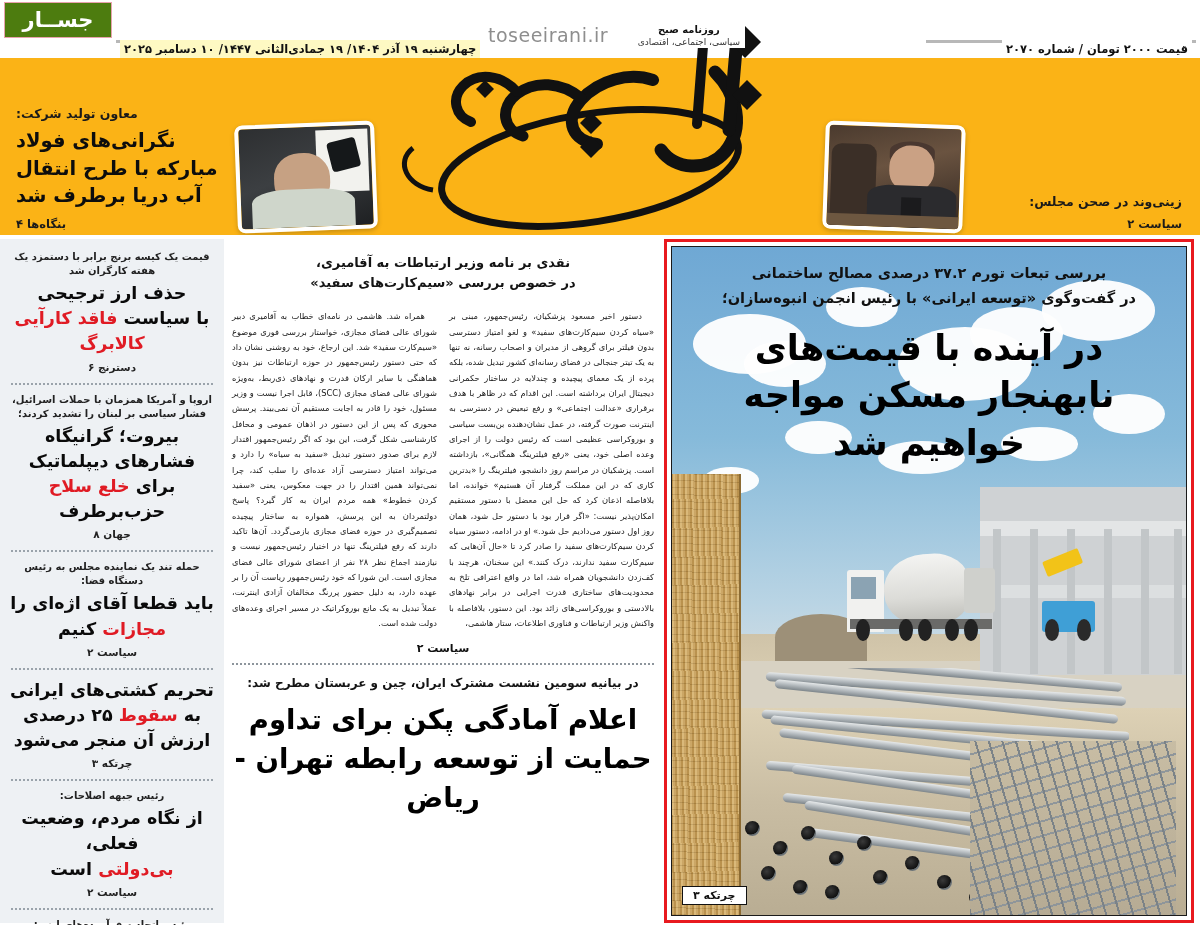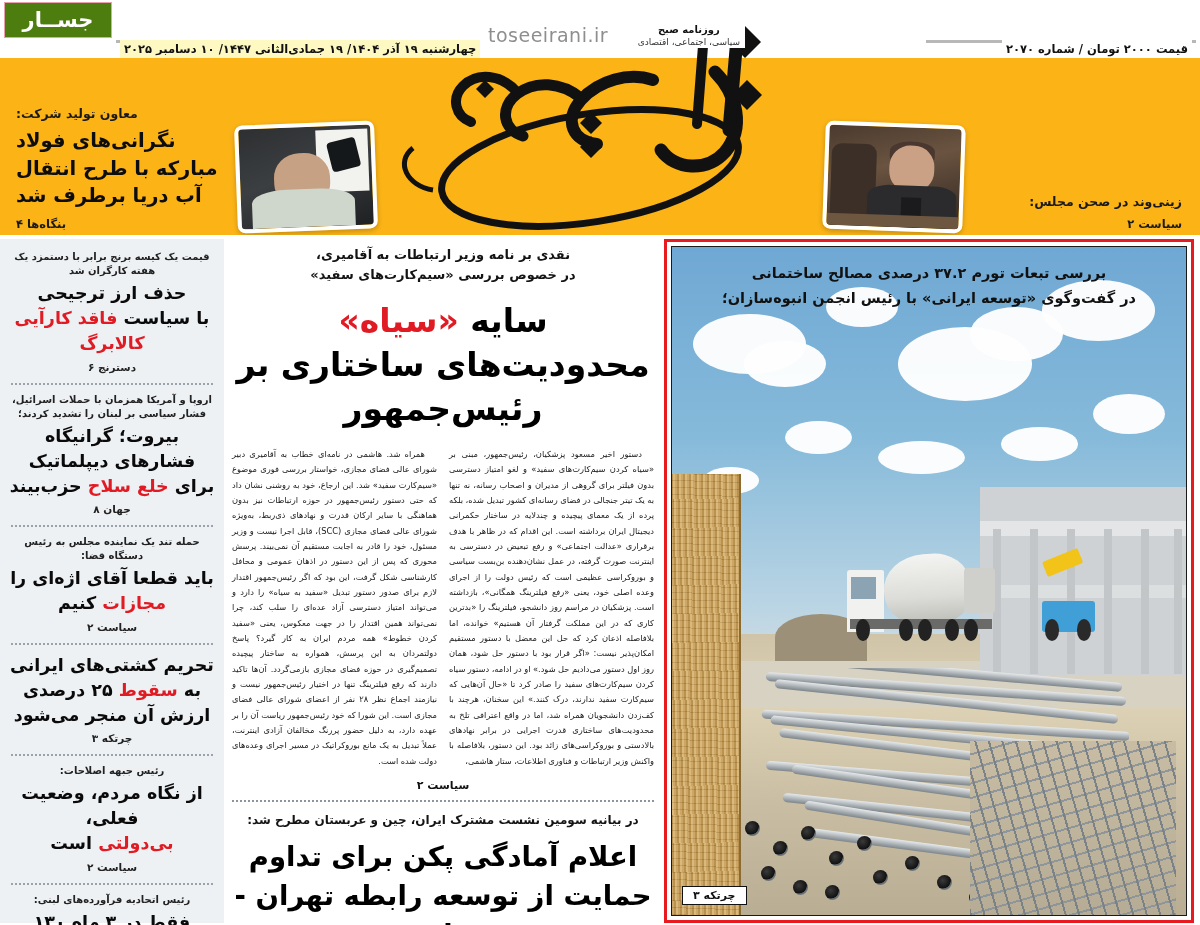--- a/index.html
+++ b/index.html
@@ -276,21 +276,21 @@
     height: 684px;
     direction: rtl;
     padding: 0 4px;
   }
   .c-kicker {
     font-size: 13px;
     font-weight: bold;
     line-height: 1.55;
     text-align: center;
     color: #141414;
-    margin-top: 6px;
+    margin-top: 14px;
   }
   .c-head {
     font-size: 33px;
     font-weight: bold;
     line-height: 1.33;
     text-align: center;
     color: #000;
     margin-top: 14px;
     letter-spacing: -0.8px;
   }
@@ -583,21 +583,21 @@
           <span>با سیاست </span><span class="hl">فاقد کارآیی کالابرگ</span><span></span>
         </div>
         <div class="sb-sec">دسترنج ۶</div>
       </div>
       <div class="sb-div"></div>
 
       <div class="sb-item">
         <div class="sb-kicker">اروپا و آمریکا همزمان با حملات اسرائیل، فشار سیاسی بر لبنان را تشدید کردند؛</div>
         <div class="sb-head">
           <span>بیروت؛ گرانیگاه فشارهای دیپلماتیک</span><br>
-          <span>برای </span><span class="hl">خلع سلاح</span><span> حزب‌بیند</span>
+          <span>برای </span><span class="hl">خلع سلاح</span><span> حزب‌برطرف</span>
         </div>
         <div class="sb-sec">جهان ۸</div>
       </div>
       <div class="sb-div"></div>
 
       <div class="sb-item">
         <div class="sb-kicker">حمله تند یک نماینده مجلس به رئیس دستگاه قضا:</div>
         <div class="sb-head">
           <span>باید قطعا آقای اژه‌ای را</span><br>
           <span></span><span class="hl">مجازات</span><span> کنیم</span>
@@ -631,23 +631,20 @@
           
         </div>
 
       </div>
 
     </div>
 
     <div class="center">
       <div class="c-kicker" style="white-space:pre-line;">نقدی بر نامه وزیر ارتباطات به آقامیری،
 در خصوص بررسی «سیم‌کارت‌های سفید»</div>
-      <div class="c-head">
-        <span>سایه </span><span class="hl">«سیاه»</span><span> محدودیت‌های ساختاری بر رئیس‌جمهور</span>
-      </div>
 
       <div class="c-cols">
         <div class="c-col">
           <p>دستور اخیر مسعود پزشکیان، رئیس‌جمهور، مبنی بر «سیاه کردن سیم‌کارت‌های سفید» و لغو امتیاز دسترسی بدون فیلتر برای گروهی از مدیران و اصحاب رسانه، نه تنها به یک تیتر جنجالی در فضای رسانه‌ای کشور تبدیل شده، بلکه پرده از یک معمای پیچیده و چندلایه در ساختار حکمرانی دیجیتال ایران برداشته است. این اقدام که در ظاهر با هدف برقراری «عدالت اجتماعی» و رفع تبعیض در دسترسی به اینترنت صورت گرفته، در عمل نشان‌دهنده بن‌بست سیاسی و بوروکراسی عظیمی است که رئیس دولت را از اجرای وعده اصلی خود، یعنی «رفع فیلترینگ همگانی»، بازداشته است. پزشکیان در مراسم روز دانشجو، فیلترینگ را «بدترین کاری که در این مملکت گرفتار آن هستیم» خوانده، اما بلافاصله اذعان کرد که حل این معضل با دستور مستقیم امکان‌پذیر نیست: «اگر قرار بود با دستور حل شود، همان روز اول دستور می‌دادیم حل شود.» او در ادامه، دستور سیاه کردن سیم‌کارت‌های سفید را صادر کرد تا «حال آن‌هایی که سیم‌کارت سفید ندارند، درک کنند.» این سخنان، هرچند با کف‌زدن دانشجویان همراه شد، اما در واقع اعترافی تلخ به محدودیت‌های ساختاری قدرت اجرایی در برابر نهادهای بالادستی و بوروکراسی‌های زائد بود. این دستور، بلافاصله با واکنش وزیر ارتباطات و فناوری اطلاعات، ستار هاشمی،</p>
         </div>
         <div class="c-col">
           <p>همراه شد. هاشمی در نامه‌ای خطاب به آقامیری دبیر شورای عالی فضای مجازی، خواستار بررسی فوری موضوع «سیم‌کارت سفید» شد. این ارجاع، خود به روشنی نشان داد که حتی دستور رئیس‌جمهور در حوزه ارتباطات نیز بدون هماهنگی با سایر ارکان قدرت و نهادهای ذی‌ربط، به‌ویژه شورای عالی فضای مجازی (SCC)، قابل اجرا نیست و وزیر مسئول، خود را قادر به اجابت مستقیم آن نمی‌بیند. پرسش محوری که پس از این دستور در اذهان عمومی و محافل کارشناسی شکل گرفت، این بود که اگر رئیس‌جمهور اقتدار لازم برای صدور دستور تبدیل «سفید به سیاه» را دارد و می‌تواند امتیاز دسترسی آزاد عده‌ای را سلب کند، چرا نمی‌تواند همین اقتدار را در جهت معکوس، یعنی «سفید کردن خطوط» همه مردم ایران به کار گیرد؟ پاسخ دولتمردان به این پرسش، همواره به ساختار پیچیده تصمیم‌گیری در حوزه فضای مجازی بازمی‌گردد. آن‌ها تاکید دارند که رفع فیلترینگ تنها در اختیار رئیس‌جمهور نیست و نیازمند اجماع نظر ۲۸ نفر از اعضای شورای عالی فضای مجازی است. این شورا که خود رئیس‌جمهور ریاست آن را بر عهده دارد، به دلیل حضور پررنگ مخالفان آزادی اینترنت، عملاً تبدیل به یک مانع بوروکراتیک در مسیر اجرای وعده‌های دولت شده است.</p>
         </div>
       </div>
 
@@ -739,18 +736,19 @@
             <div class="pipe-end" style="left:44%; top:76%;"></div>
             <div class="pipe-end" style="left:52%; top:84%;"></div>
             <div class="pipe-end" style="left:60%; top:90%;"></div>
           </div>
 
           <div class="mesh"></div>
         </div>
 
         <div class="feat-kicker" style="white-space:pre-line;">بررسی تبعات تورم ۳۷.۲ درصدی مصالح ساختمانی
 در گفت‌وگوی «توسعه ایرانی» با رئیس انجمن انبوه‌سازان؛</div>
+        <div class="feat-head">در آینده با قیمت‌های نابهنجار مسکن مواجه خواهیم شد</div>
         <div class="feat-badge">چرتکه ۳</div>
       </div>
     </div>
 
   </div>
 </div>
 
 </body></html>

